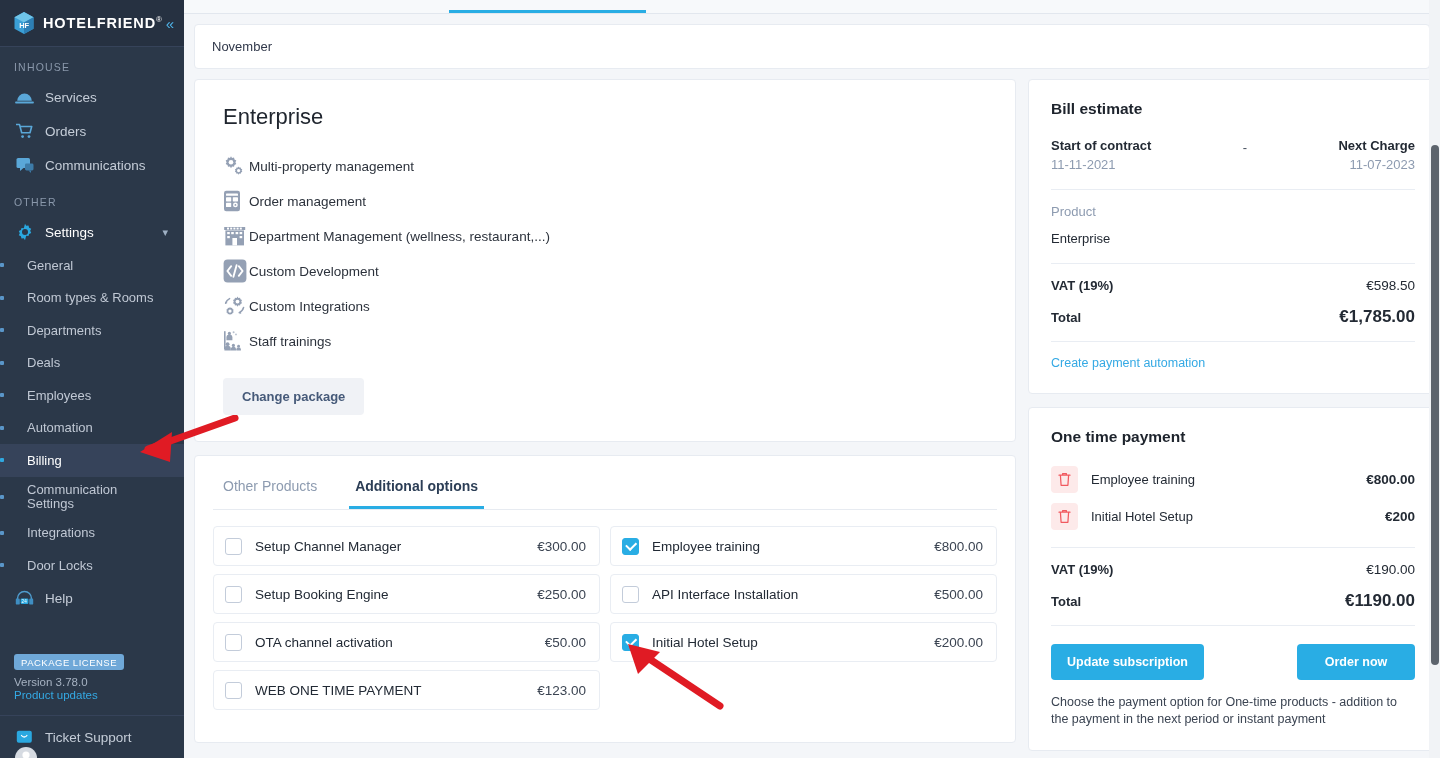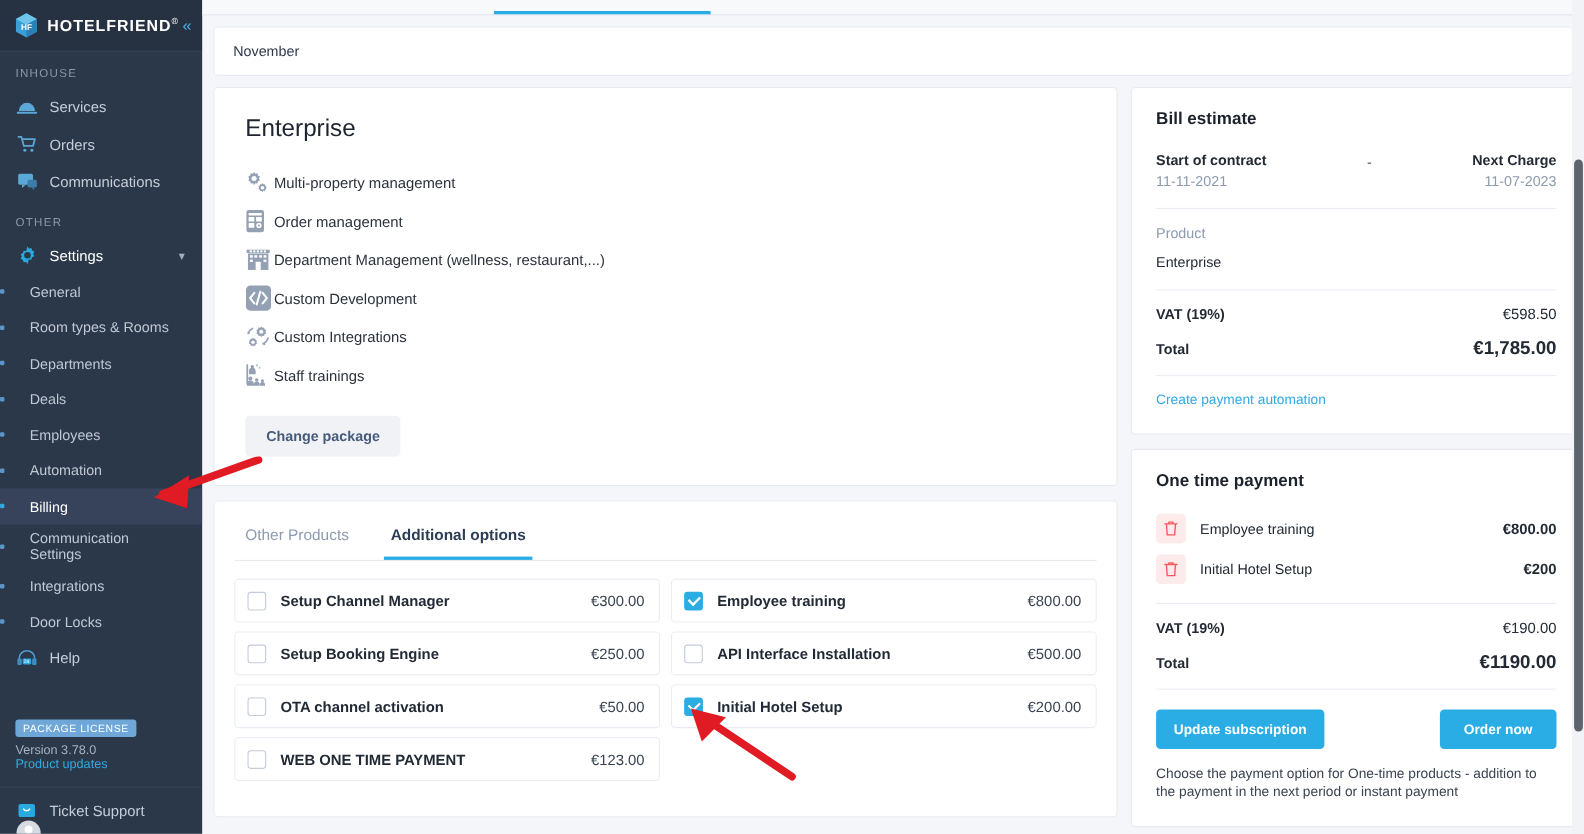--- a/index.html
+++ b/index.html
@@ -162,21 +162,21 @@
     border: 1px solid #c3ccda; border-radius: 3px;
     background: #ffffff; margin-right: 13px;
     display: flex; align-items: center; justify-content: center;
   }
   .cbx.on { background: #29ade4; border-color: #29ade4; }
   .cbx.on::after {
     content: ""; width: 8px; height: 4.5px;
     border-left: 2px solid #fff; border-bottom: 2px solid #fff;
     transform: rotate(-45deg) translate(1px, -1px);
   }
-  .opt-name { font-size: 13.5px; color: #222a35; font-weight: bold; }
+  .opt-name { font-size: 13.5px; color: #222a35; font-weight: normal; }
   .opt-price { margin-left: auto; font-size: 13.5px; color: #3b4452; }
 
   
   .rp { padding: 20px 22px 22px 22px; }
   .rp-title { font-size: 15.5px; color: #1d232c; font-weight: bold; margin-bottom: 20px; }
   .rp-dates { display: flex; align-items: flex-start; }
   .rp-d-lab { font-size: 13px; color: #232a34; font-weight: bold; }
   .rp-d-val { font-size: 13px; color: #8d9bb0; margin-top: 4px; }
   .rp-dash { flex: 1 1 auto; text-align: center; color: #4a5costume; color:#434d5c; font-size: 13px; padding-top: 2px; }
   .rp-right { text-align: right; }
@@ -199,21 +199,21 @@
   .ot-name { font-size: 13px; color: #232a34; }
   .ot-price { margin-left: auto; font-size: 13.5px; color: #232a34; font-weight: bold; }
   .btn-row { display: flex; margin-top: 18px; }
   .btn {
     background: #29ade4; color: #ffffff; border: none;
     font-family: "Liberation Sans", sans-serif;
     font-size: 12.5px; font-weight: bold;
     border-radius: 4px; padding: 11px 10px; cursor: pointer;
   }
   .btn-update { width: 153px; }
-  .btn-order { width: 106px; margin-left: auto; }
+  .btn-order { width: 118px; margin-left: auto; }
   .rp-note { margin-top: 14px; font-size: 12.5px; color: #3b4452; line-height: 17px; }
 
   
   .scrollbar-track {
     position: absolute; right: 0; top: 0; width: 11px; height: 758px;
     background: #f1f3f6;
   }
   .scrollbar-thumb {
     position: absolute; right: 1.5px; top: 145px;
     width: 8px; height: 520px; background: #5d646d; border-radius: 4px;

